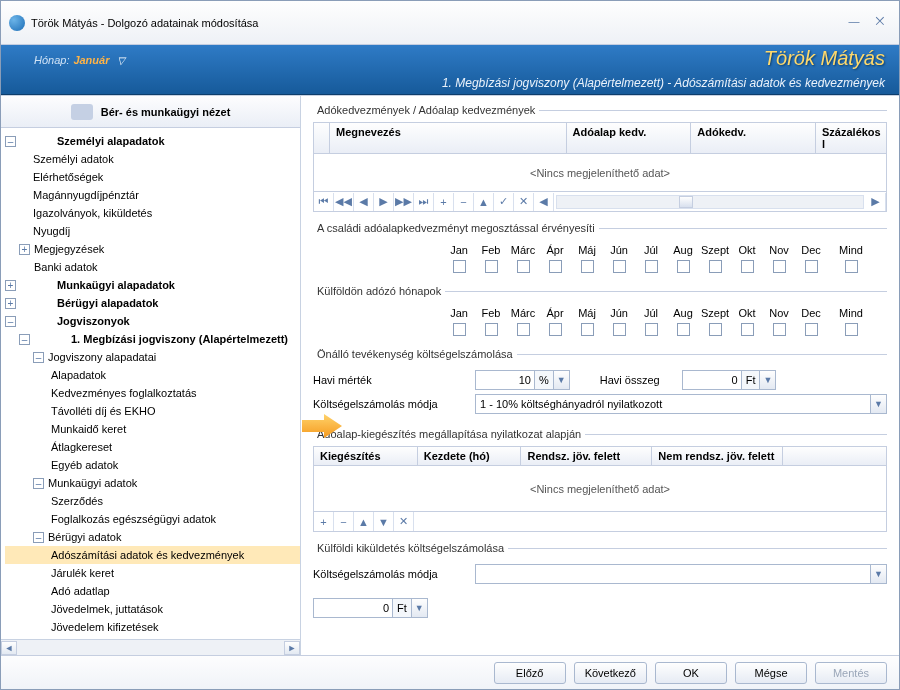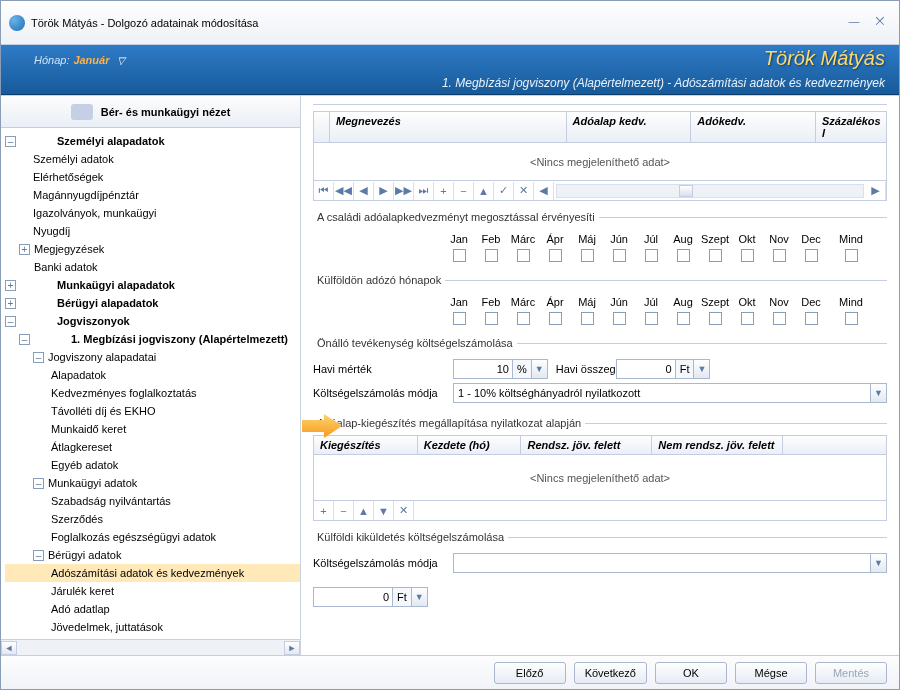--- a/index.html
+++ b/index.html
@@ -24,32 +24,32 @@
   .tree-row.selected { background: #ffe9b8; }
   .tg { width: 11px; height: 11px; border: 1px solid #8a9db8; margin-right: 4px; text-align: center; line-height: 9px; font-size: 10px; color: #5b7aa7; cursor: pointer; }
   .tg.sp { border: none; }
   .bold { font-weight: bold; margin-left: 37px; }
   .hscroll { height: 16px; background: #eef1f6; border-top: 1px solid #c8d2e2; display: flex; align-items: center; }
   .hscroll .arrow { width: 16px; height: 14px; background: linear-gradient(#fefefe,#e3e9f2); border: 1px solid #c5cee0; display:flex;align-items:center;justify-content:center;font-size:9px;color:#5b7aa7; }
   .hscroll .track { flex: 1; }
   .main { flex: 1; overflow: auto; padding: 8px 12px; }
   fieldset { border: 1px solid #c5cee0; border-left: none; border-right: none; border-bottom: none; margin-bottom: 10px; padding: 6px 0 0 0; position: relative; }
   fieldset legend { padding: 0 4px; color: #333; }
-  .gridhead { display: flex; background: linear-gradient(#fefefe,#eaeef6); border: 1px solid #c5cee0; font-style: italic; }
+  .gridhead { display: flex; background: linear-gradient(#fefefe,#eaeef6); border: 1px solid #c5cee0; }
   .gridhead .col { border-right: 1px solid #c5cee0; padding: 3px 6px; font-weight: bold; }
   .gridbody { border: 1px solid #c5cee0; border-top: none; height: 38px; display:flex; align-items:center; justify-content:center; color:#555; }
   .gridnav { display:flex; align-items:center; border:1px solid #c5cee0; border-top:none; height:20px; }
   .gridnav .btn { width:20px; height:18px; display:flex; align-items:center; justify-content:center; border-right:1px solid #d8e0ee; color:#5b7aa7; cursor:pointer; }
   .gridnav .track { flex:1; background:#eef1f6; height:14px; margin:0 2px; position:relative; border:1px solid #d8e0ee;}
   .gridnav .thumb { position:absolute; left:40%; top:0; bottom:0; width:14px; background:linear-gradient(#fefefe,#d8e0ee); border:1px solid #c5cee0; }
   .months { display:flex; gap:0; margin:4px 0 2px 130px;}
   .months .m { width:32px; text-align:center; }
   .months.chk .m { display:flex; justify-content:center; }
   .cbx { width:13px; height:13px; border:1px solid #8a9db8; background:#fff; }
-  .formrow { display:flex; align-items:center; gap:0; margin:4px 0; }
+  .formrow { display:flex; align-items:center; gap:22px; margin:4px 0; }
   .formrow label { width:140px; }
   .numfield { display:flex; align-items:center; }
   .numfield input { width:60px; height:20px; border:1px solid #a9b8cf; text-align:right; padding:0 3px; }
   .numfield .unit { padding:0 4px; border:1px solid #a9b8cf; border-left:none; height:20px; line-height:18px; background:#f4f7fb;}
   .numfield .dd { width:16px; height:20px; border:1px solid #a9b8cf; border-left:none; background:linear-gradient(#fefefe,#e3e9f2); display:flex;align-items:center;justify-content:center; font-size:9px; color:#5b7aa7; cursor:pointer;}
   .combo { display:flex; flex:1; }
   .combo input { flex:1; height:20px; border:1px solid #a9b8cf; padding:0 4px; }
   .combo .dd { width:16px; height:20px; border:1px solid #a9b8cf; border-left:none; background:linear-gradient(#fefefe,#e3e9f2); display:flex;align-items:center;justify-content:center;font-size:9px;color:#5b7aa7; cursor:pointer;}
   .grid2 .gridbody { height:46px; }
   .miniops { display:flex; border:1px solid #c5cee0; border-top:none; height:20px;}
@@ -95,21 +95,21 @@
         <div class="tree-row" style="padding-left:28px">
             <span>Személyi adatok</span>
           </div>
         <div class="tree-row" style="padding-left:28px">
             <span>Elérhetőségek</span>
           </div>
         <div class="tree-row" style="padding-left:28px">
             <span>Magánnyugdíjpénztár</span>
           </div>
         <div class="tree-row" style="padding-left:28px">
-            <span>Igazolványok, munkaügyi</span>
+            <span>Igazolványok, kiküldetés</span>
           </div>
         <div class="tree-row" style="padding-left:28px">
             <span>Nyugdíj</span>
           </div>
         <div class="tree-row" style="padding-left:14px">
             <span class="tg">+</span>
             <span>Megjegyzések</span>
           </div>
         <div class="tree-row" style="padding-left:14px">
             <span class="tg sp"></span>
@@ -149,23 +149,20 @@
           </div>
         <div class="tree-row" style="padding-left:46px">
             <span>Átlagkereset</span>
           </div>
         <div class="tree-row" style="padding-left:46px">
             <span>Egyéb adatok</span>
           </div>
         <div class="tree-row" style="padding-left:28px">
             <span class="tg">–</span>
             <span>Munkaügyi adatok</span>
-          </div>
-        <div class="tree-row" style="padding-left:46px">
-            <span>Szabadság nyilvántartás</span>
           </div>
         <div class="tree-row" style="padding-left:46px">
             <span>Szerződés</span>
           </div>
         <div class="tree-row" style="padding-left:46px">
             <span>Foglalkozás egészségügyi adatok</span>
           </div>
         <div class="tree-row" style="padding-left:28px">
             <span class="tg">–</span>
             <span>Bérügyi adatok</span>
@@ -191,20 +188,21 @@
       <div class="hscroll">
         <div class="arrow">◄</div>
         <div class="track"></div>
         <div class="arrow">►</div>
       </div>
     </div>
 
     <div class="main">
 
       <fieldset>
+        <legend>Adókedvezmények / Adóalap kedvezmények</legend>
         <div class="gridhead">
           <div class="col" style="width:16px"></div>
           <div class="col" style="flex:2">Megnevezés</div>
           <div class="col" style="flex:1">Adóalap kedv.</div>
           <div class="col" style="flex:1">Adókedv.</div>
           <div class="col" style="width:70px;border-right:none">Százalékos l</div>
         </div>
         <div class="gridbody">&lt;Nincs megjeleníthető adat&gt;</div>
         <div class="gridnav">
           <span class="btn">⏮</span>

